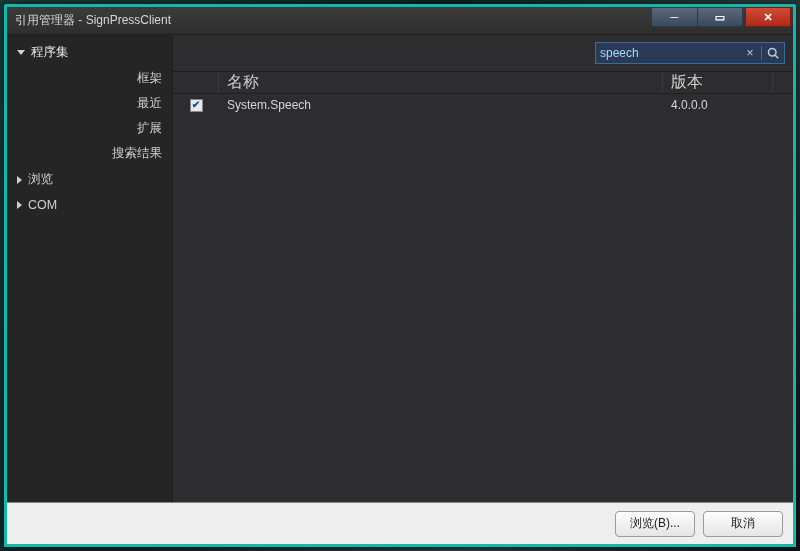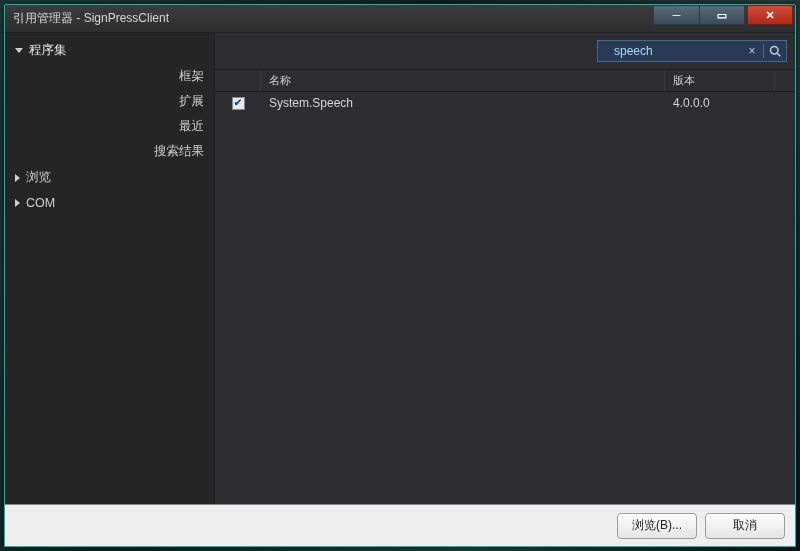--- a/index.html
+++ b/index.html
@@ -7,21 +7,21 @@
   body {
     width:800px; height:551px;
     background: linear-gradient(120deg,#1a3838 0%, #0f2022 40%, #243b3b 70%, #0b1316 100%);
     overflow:hidden;
     position:relative;
   }
   .window {
     position:absolute;
     left:4px; top:4px; right:4px; bottom:4px;
     background:#0f172a;
-    border:1px solid #14b8a6;
+    border:3px solid #14b8a6;
     border-radius:2px 2px 0 0;
     box-shadow:0 0 6px rgba(0,0,0,.6);
     display:flex; flex-direction:column;
   }
 
   
   .titlebar {
     height:28px;
     background:linear-gradient(#3b3b3c,#2e2e2f);
     border-bottom:1px solid #1f1f1f;
@@ -54,21 +54,21 @@
 
   
   .content {
     flex:1; display:flex;
     background:#2d2d30;
     overflow:hidden;
   }
 
   
   .sidebar {
-    width:210px;
+    width:166px;
     background:#252526;
     border-right:1px solid #1e1e1e;
     color:#d0d0d0;
     font-size:12.5px;
     padding-top:4px;
   }
   .side-group {
     padding:5px 10px;
     display:flex; align-items:center;
     cursor:default;
@@ -100,37 +100,37 @@
   }
   .searchbox {
     width:190px; height:22px;
     background:#2a3a55;
     border:1px solid #3a6aa0;
     display:flex; align-items:center;
     color:#bfe0ff;
     padding:0 4px;
     font-size:12px;
   }
-  .searchbox .text { flex:1; color:#a8d8ff;margin-left:12px; }
+  .searchbox .text { flex:1; color:#a8d8ff; }
   .searchbox .clear-x { width:14px;text-align:center;color:#bcd; font-size:12px; cursor:pointer;}
   .searchbox .divider { width:1px;height:14px;background:#3a6aa0;margin:0 4px;}
   .searchbox .mag {
     width:14px;height:14px;display:flex;align-items:center;justify-content:center;color:#bcd;
   }
   .searchbox svg { display:block; }
 
   .list {
     flex:1; border-top:1px solid #1e1e1e;
     display:flex; flex-direction:column;
     overflow:hidden;
   }
   .col-headers {
     height:22px; display:flex; align-items:flex-end;
     background:#2d2d30;
-    color:#d0d0d0; font-size:11px;
+    color:#d0d0d0; font-size:16px;
     border-bottom:1px solid #1f1f1f;
   }
   .col-chk { width:46px; border-right:1px solid #3a3a3a; height:100%; }
   .col-name { flex:1; padding-left:8px; border-right:1px solid #3a3a3a; height:100%; display:flex;align-items:center;}
   .col-ver { width:110px; padding-left:8px; height:100%; display:flex;align-items:center; border-right:1px solid #3a3a3a;}
   .col-pad { width:20px; }
 
   .row {
     height:22px; display:flex; align-items:center;
     color:#d6d6d6; font-size:12px;
@@ -195,22 +195,22 @@
   </div>
 
   <div class="content">
 
     <div class="sidebar">
       <div class="side-group expanded">
         <span class="tri"></span>
         <span>程序集</span>
       </div>
       <div class="side-sub">框架</div>
+      <div class="side-sub">最近</div>
       <div class="side-sub">扩展</div>
-      <div class="side-sub">最近</div>
       <div class="side-sub">搜索结果</div>
 
       <div class="side-group">
         <span class="tri closed"></span>
         <span>浏览</span>
       </div>
       <div class="side-group">
         <span class="tri closed"></span>
         <span>COM</span>
       </div>

